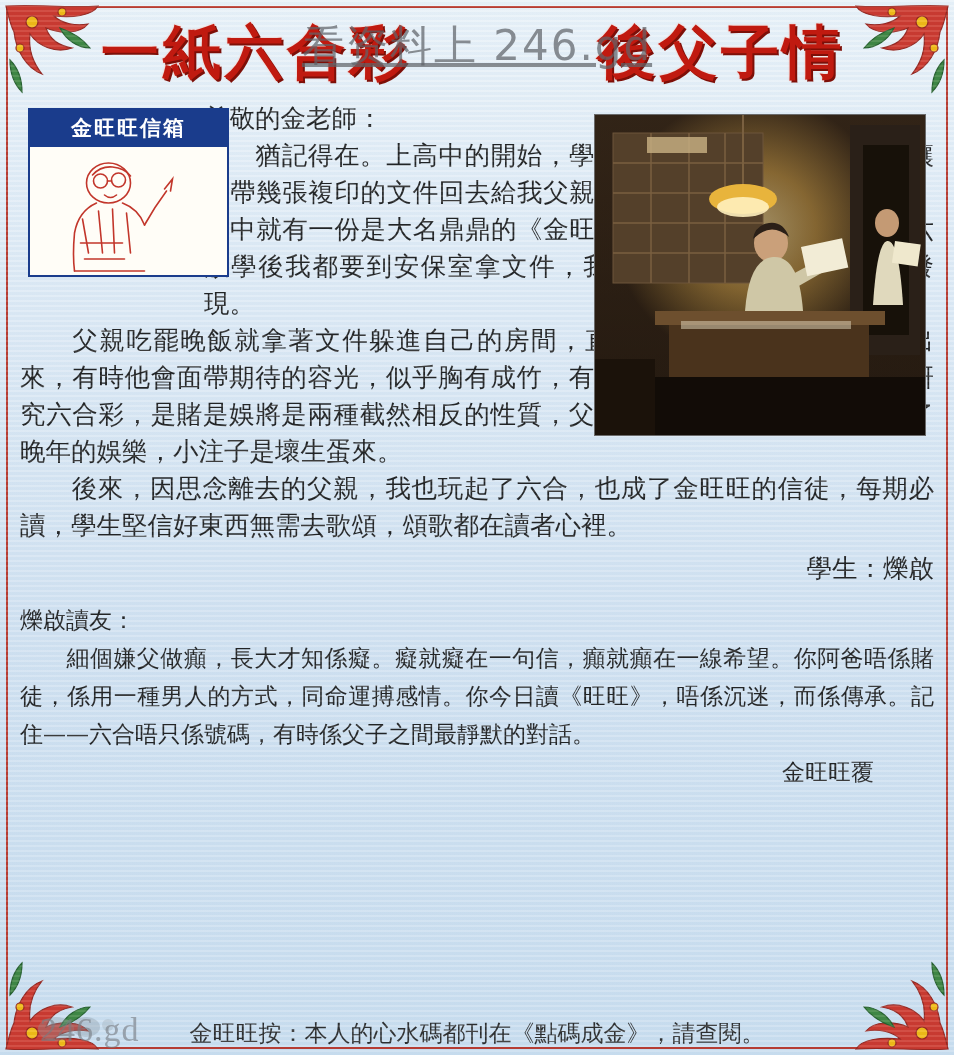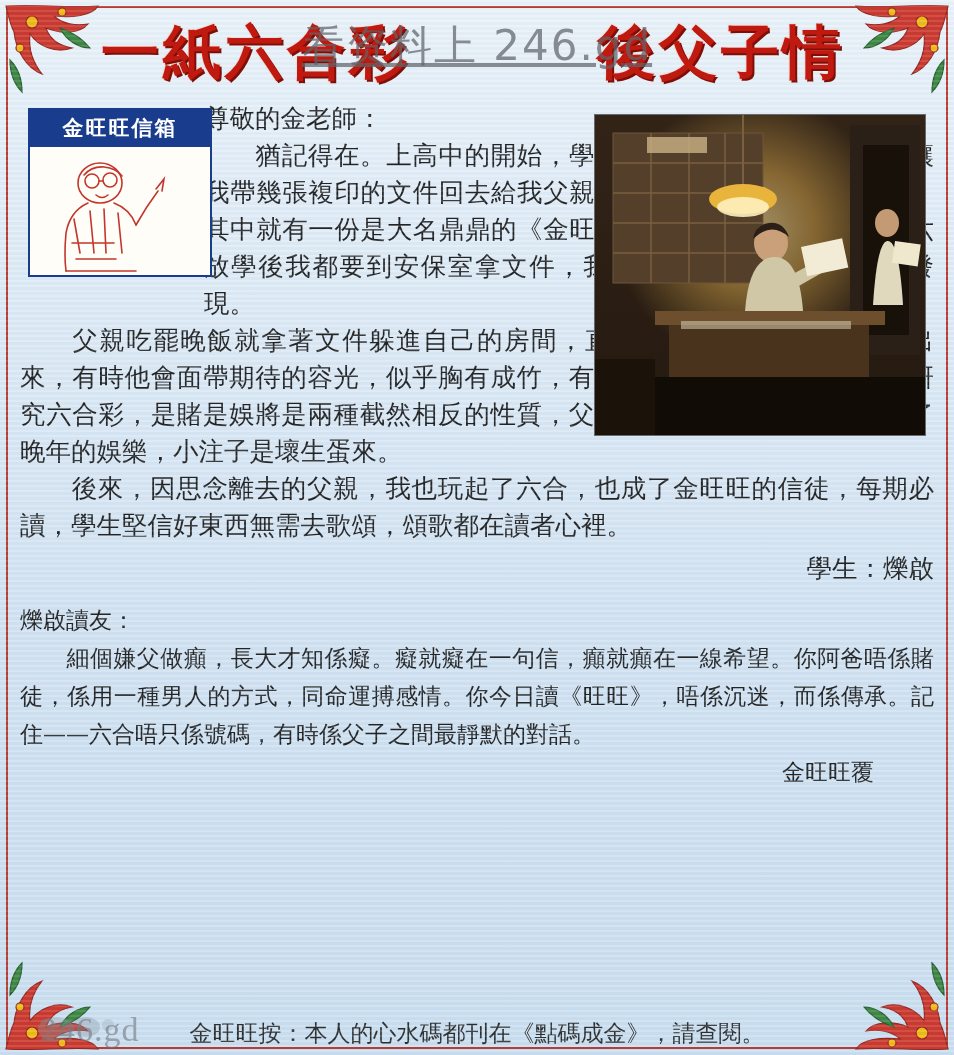--- a/index.html
+++ b/index.html
@@ -56,21 +56,21 @@
     color:rgba(95,100,105,0.72);
     letter-spacing:2px;
     z-index:6;
     pointer-events:none;
     text-decoration:underline;
   }
   .content{
     position:absolute;left:20px;right:20px;top:100px;bottom:40px;
   }
   .sig-box{
-    position:absolute;left:8px;top:8px;width:184px;
+    position:absolute;left:8px;top:8px;width:201px;
     border:2px solid #1a3c8c;
     background:#fdfdfb;
     box-sizing:border-box;
     z-index:4;
   }
   .sig-title{
     background:#1a3c8c;color:#fff;
     font-family:"DejaVu Sans", sans-serif;
     font-weight:bold;font-size:21px;
     text-align:center;padding:4px 0 5px;

